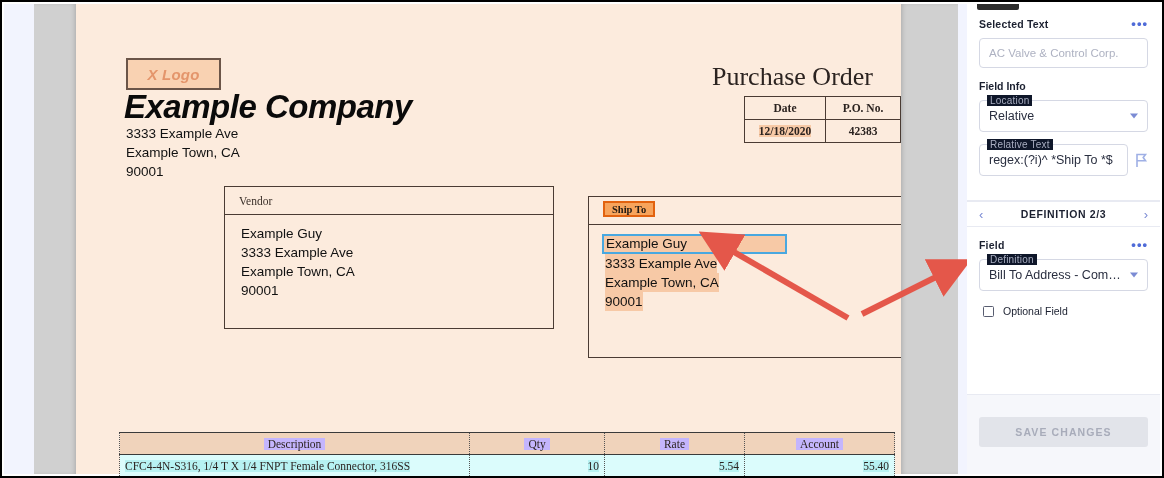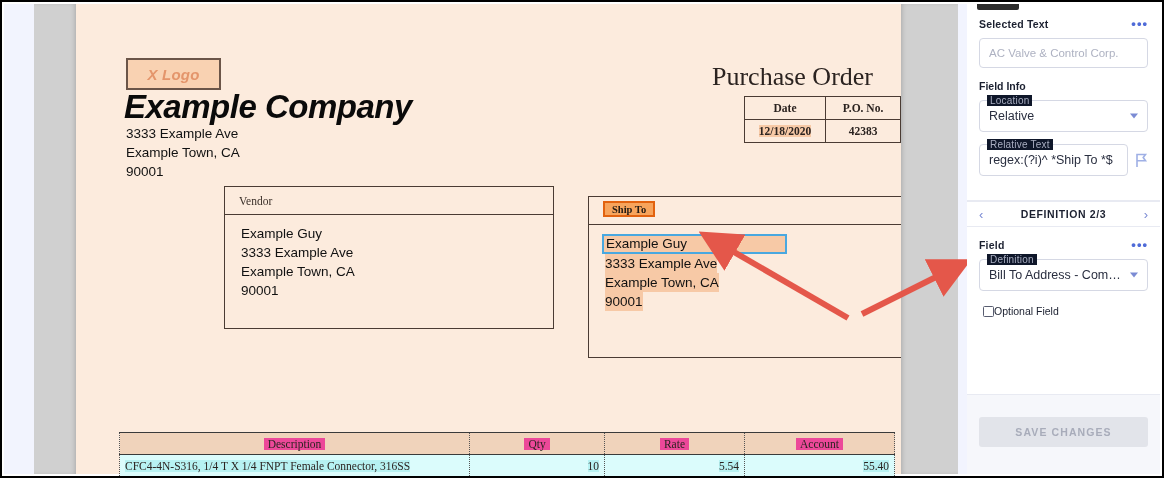--- a/index.html
+++ b/index.html
@@ -141,21 +141,21 @@
   }
   #itemsTable td {
     border-left: 1.5px dotted #555;
     border-right: 1.5px dotted #555;
     border-top: 1.5px solid #3a3a3a;
     border-bottom: 1.5px solid #3a3a3a;
     font-size: 11.5px; color: #2b2320;
     height: 22px; padding: 2px 5px;
   }
   #itemsTable tr.hdr td { background: #f0d3bb; text-align: center; }
-  #itemsTable tr.hdr td span { background: #ec4899; padding: 0 4px; }
+  #itemsTable tr.hdr td span { background: #c4b5fd; padding: 0 4px; }
   #itemsTable tr.row td { background: #dbfcfc; }
   #itemsTable tr.row td span { background: #b7f2f2; }
   #itemsTable td.w-desc { width: 350px; text-align: left; }
   #itemsTable td.w-qty  { width: 135px; text-align: right; }
   #itemsTable td.w-rate { width: 140px; text-align: right; }
   #itemsTable td.w-amt  { width: 150px; text-align: right; }
 
   
   #panel {
     position: absolute; left: 965px; top: 2px; right: 2px; bottom: 2px;
@@ -222,21 +222,21 @@
   .defnav {
     display: flex; align-items: center; justify-content: space-between;
     background: #fff;
     border-top: 1px solid #e8eaf2; border-bottom: 1px solid #e8eaf2;
     height: 26px; padding: 0 12px;
   }
   .defnav .arw { color: #7b8bd4; font-size: 13px; cursor: pointer; }
   .defnav .lbl {
     font-size: 10.5px; font-weight: bold; color: #1b2030; letter-spacing: .6px;
   }
-  .chk-row { display: flex; align-items: center; margin-top: 14px; padding-left: 4px;}
+  .chk-row { display: flex; align-items: center; gap: 9px; margin-top: 14px; padding-left: 4px;}
   .chkbox {
     width: 11px; height: 11px; border: 1.2px solid #585d70; border-radius: 1.5px;
     background: #fff;
   }
   .chk-lbl { font-size: 10.5px; color: #1b2030; }
 
   #panelBody { background: #fff; height: 396px; }
   #panelFoot {
     position: absolute; left: 0; right: 0; bottom: 0; height: 80px;
     background: #f6f7fb; border-top: 1px solid #e8eaf2;

